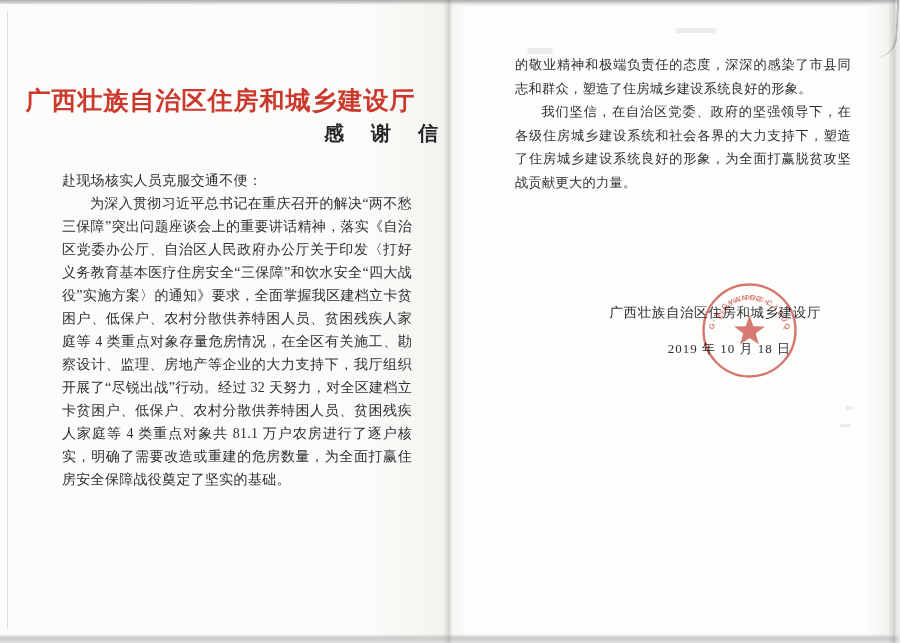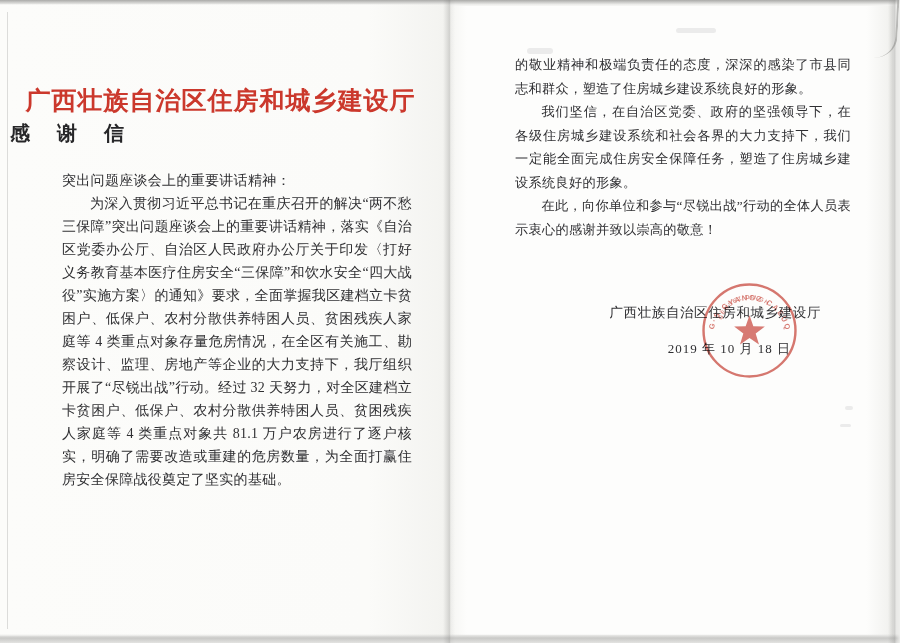--- a/index.html
+++ b/index.html
@@ -37,21 +37,21 @@
     left: 0; right: 8px; top: 80px;
     text-align: center;
     font-size: 25px;
     font-weight: 700;
     letter-spacing: 1px;
     color: #cb382c;
   }
   .letter-title {
     position: absolute;
     left: 10px; right: 0; top: 116px;
-    text-align: left;
+    text-align: right;
     font-size: 20px;
     font-weight: 700;
     letter-spacing: 11px;
     color: #262628;
   }
   .doc-body p {
     text-align: justify;
     color: #2f2f32;
   }
   .left-body {
@@ -135,30 +135,29 @@
 </style>
 </head>
 <body>
 
 <div class="scan">
 
   <div class="page page-left">
     <h1 class="org-title">广西壮族自治区住房和城乡建设厅</h1>
     <h2 class="letter-title">感 谢 信</h2>
     <div class="doc-body left-body">
-      <p class="salutation">突出问题座谈会上的重要讲话精神：</p>
+      <p class="salutation">赴现场核实人员克服交通不便：</p>
       <p class="para indent">为深入贯彻习近平总书记在重庆召开的解决“两不愁三保障”突出问题座谈会上的重要讲话精神，落实《自治区党委办公厅、自治区人民政府办公厅关于印发〈打好义务教育基本医疗住房安全“三保障”和饮水安全“四大战役”实施方案〉的通知》要求，全面掌握我区建档立卡贫困户、低保户、农村分散供养特困人员、贫困残疾人家庭等 4 类重点对象存量危房情况，在全区有关施工、勘察设计、监理、房地产等企业的大力支持下，我厅组织开展了“尽锐出战”行动。经过 32 天努力，对全区建档立卡贫困户、低保户、农村分散供养特困人员、贫困残疾人家庭等 4 类重点对象共 81.1 万户农房进行了逐户核实，明确了需要改造或重建的危房数量，为全面打赢住房安全保障战役奠定了坚实的基础。</p>
     </div>
   </div>
 
   <div class="page page-right">
     <div class="doc-body right-body">
       <p class="para">的敬业精神和极端负责任的态度，深深的感染了市县同志和群众，塑造了住房城乡建设系统良好的形象。</p>
-      <p class="para indent">我们坚信，在自治区党委、政府的坚强领导下，在各级住房城乡建设系统和社会各界的大力支持下，我们一定能全面完成住房安全保障任务，塑造了住房城乡建设系统良好的形象。</p>
-      <p class="para indent">在此，向你单位和参与“尽锐出战”行动的全体人员表示衷心的感谢并致以崇高的敬意！</p>
+      <p class="para indent">我们坚信，在自治区党委、政府的坚强领导下，在各级住房城乡建设系统和社会各界的大力支持下，塑造了住房城乡建设系统良好的形象，为全面打赢脱贫攻坚战贡献更大的力量。</p>
     </div>
 
     <div class="signature">广西壮族自治区住房和城乡建设厅</div>
     <div class="sign-date">2019 年 10 月 18 日</div>
 
     <svg class="seal" viewBox="0 0 96 96" xmlns="http://www.w3.org/2000/svg">
       <defs>
         <path id="sealArcTop" d="M 12,54 A 36,36 0 1 1 84,54"></path>
         <path id="sealArcInner" d="M 21,52 A 28,28 0 1 1 75,52"></path>
       </defs>

